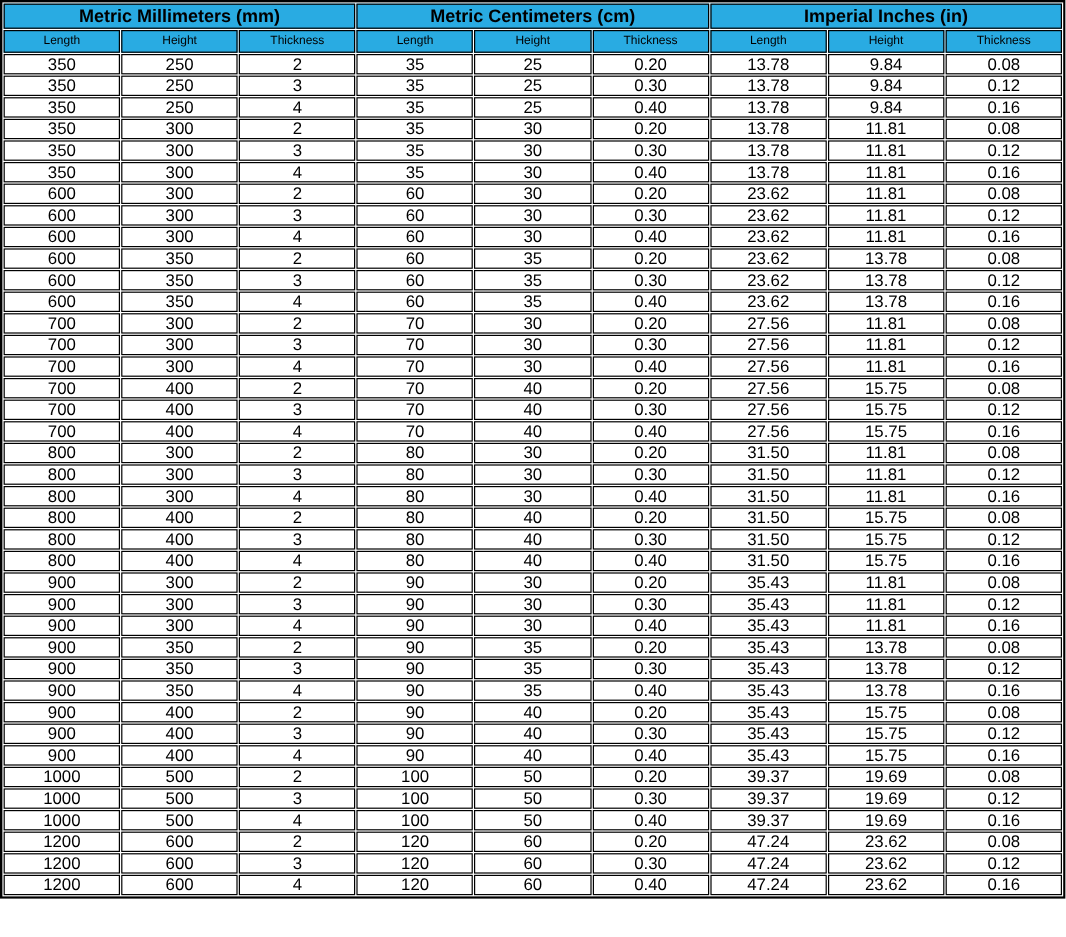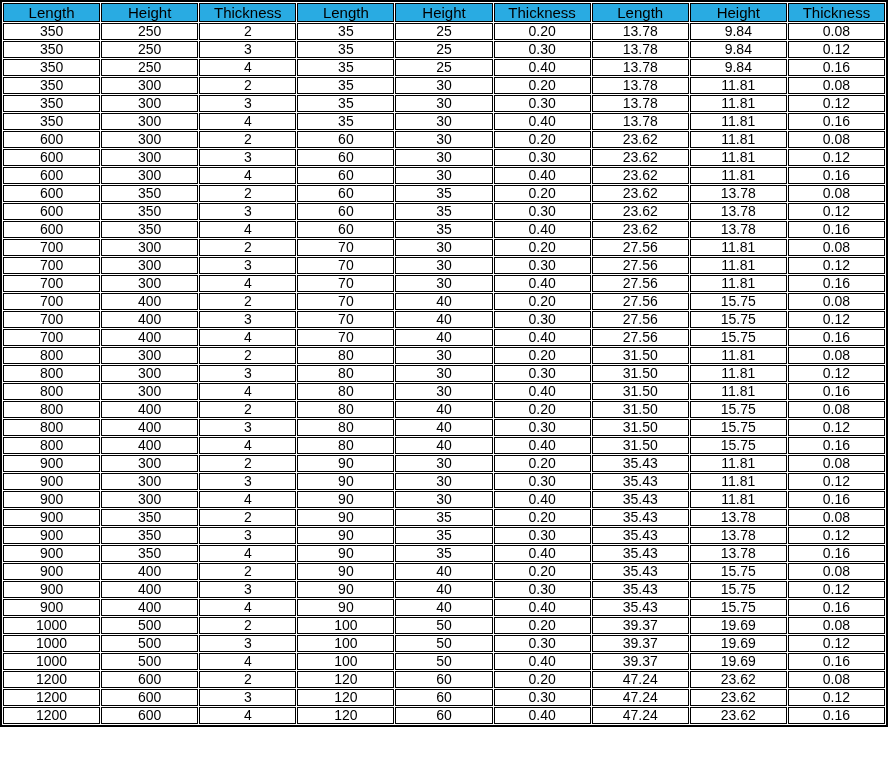--- a/index.html
+++ b/index.html
@@ -39,38 +39,43 @@
   table.conversion thead th {
     background: var(--header-bg);
   }
   table.conversion thead tr.group-row th {
     font-size: 15px;
     font-weight: bold;
     height: 19px;
     line-height: 19px;
   }
   table.conversion thead tr.cols-row th {
-    font-size: 15px;
+    font-size: 10px;
     font-weight: normal;
     height: 17px;
     line-height: 17px;
   }
   table.conversion tbody td {
     background: var(--cell-bg);
     font-size: 14px;
     height: 15px;
     line-height: 15px;
   }
 </style>
 </head>
 <body>
 
 <div class="page">
   <table class="conversion">
     <thead>
+      <tr class="group-row">
+        <th colspan="3">Metric Millimeters (mm)</th>
+        <th colspan="3">Metric Centimeters (cm)</th>
+        <th colspan="3">Imperial Inches (in)</th>
+      </tr>
       <tr class="cols-row">
         <th>Length</th>
         <th>Height</th>
         <th>Thickness</th>
         <th>Length</th>
         <th>Height</th>
         <th>Thickness</th>
         <th>Length</th>
         <th>Height</th>
         <th>Thickness</th>

